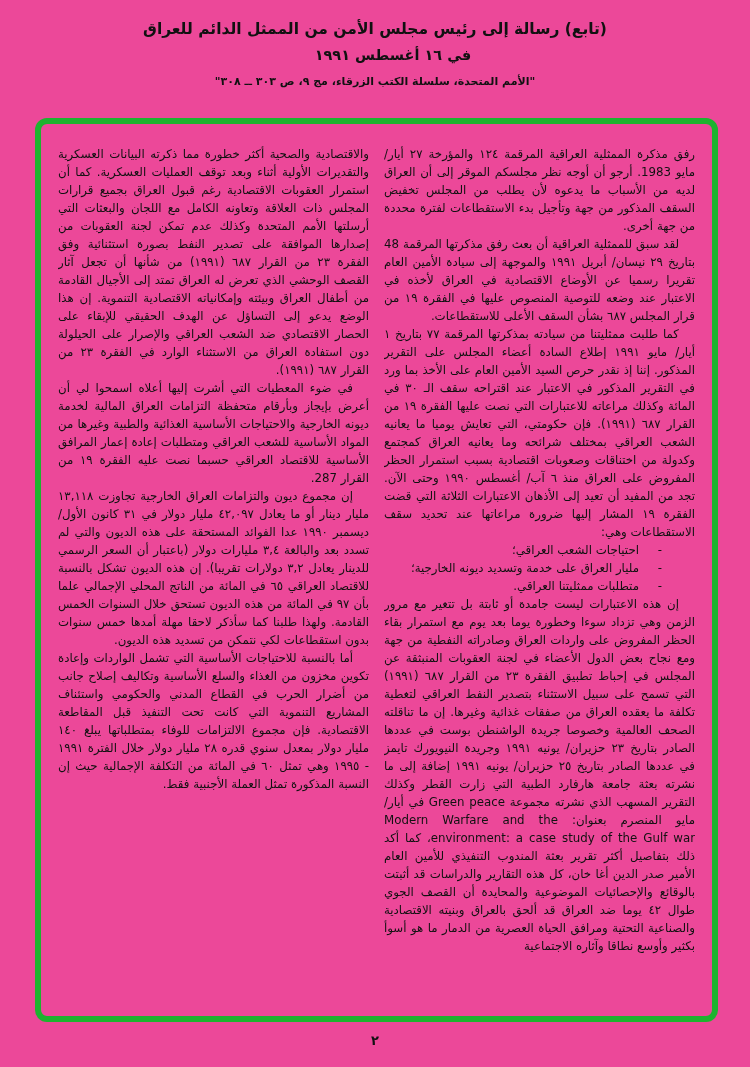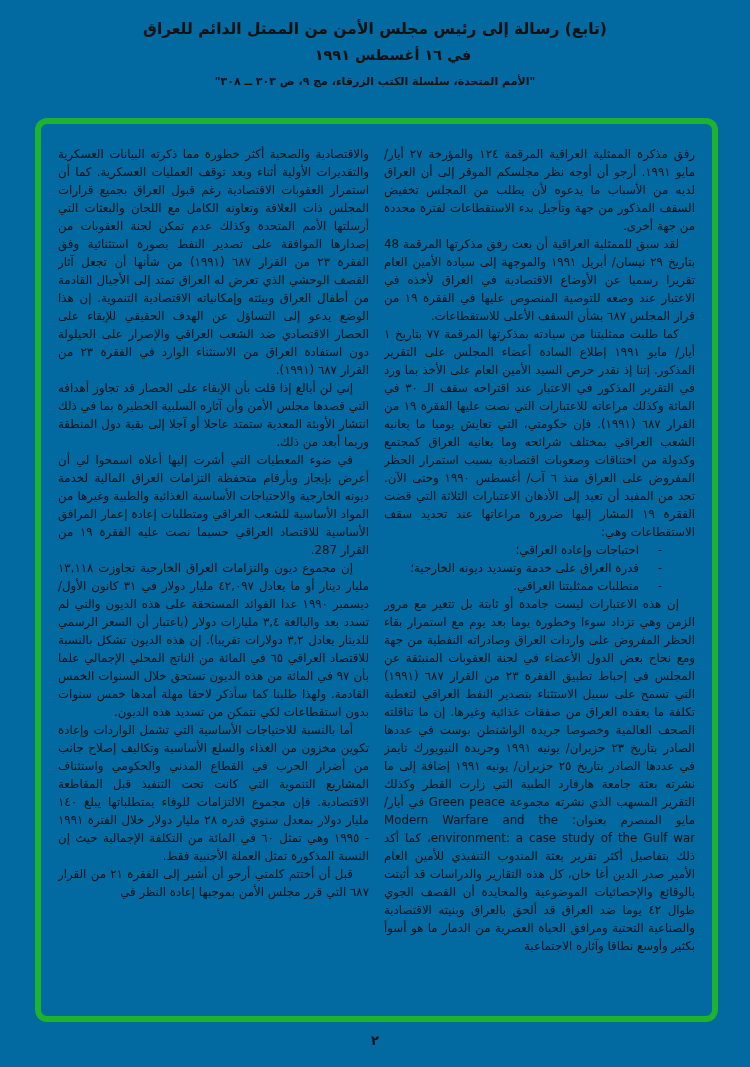--- a/index.html
+++ b/index.html
@@ -5,21 +5,21 @@
   html, body {
     margin: 0;
     padding: 0;
     background: #ffffff;
     font-family: "DejaVu Sans", sans-serif;
   }
   .page {
     position: relative;
     width: 750px;
     height: 1067px;
-    background: #0369a1;
+    background: #ec4899;
     overflow: hidden;
     color: #111111;
   }
   
   .header {
     position: absolute;
     top: 20px;
     left: 0;
     right: 0;
     text-align: center;
@@ -111,38 +111,36 @@
   <div class="header">
     <div class="h1">(تابع) رسالة إلى رئيس مجلس الأمن من الممثل الدائم للعراق</div>
     <div class="h2">في ١٦ أغسطس ١٩٩١</div>
     <div class="h3">"الأمم المتحدة، سلسلة الكتب الزرقاء، مج ٩، ص ٣٠٣ ــ ٣٠٨"</div>
   </div>
 
   <div class="frame">
     <div class="cols">
 
       <div class="col">
-        <p class="cont">رفق مذكرة الممثلية العراقية المرقمة ١٢٤ والمؤرخة ٢٧ أيار/ مايو ١٩٩١. أرجو أن أوجه نظر مجلسكم الموقر إلى أن العراق لديه من الأسباب ما يدعوه لأن يطلب من المجلس تخفيض السقف المذكور من جهة وتأجيل بدء الاستقطاعات لفترة محددة من جهة أخرى.</p>
+        <p class="cont">رفق مذكرة الممثلية العراقية المرقمة ١٢٤ والمؤرخة ٢٧ أيار/ مايو 1983. أرجو أن أوجه نظر مجلسكم الموقر إلى أن العراق لديه من الأسباب ما يدعوه لأن يطلب من المجلس تخفيض السقف المذكور من جهة وتأجيل بدء الاستقطاعات لفترة محددة من جهة أخرى.</p>
         <p>لقد سبق للممثلية العراقية أن بعث رفق مذكرتها المرقمة 48 بتاريخ ٢٩ نيسان/ أبريل ١٩٩١ والموجهة إلى سيادة الأمين العام تقريرا رسميا عن الأوضاع الاقتصادية في العراق لأخذه في الاعتبار عند وضعه للتوصية المنصوص عليها في الفقرة ١٩ من قرار المجلس ٦٨٧ بشأن السقف الأعلى للاستقطاعات.</p>
         <p>كما طلبت ممثليتنا من سيادته بمذكرتها المرقمة ٧٧ بتاريخ ١ أيار/ مايو ١٩٩١ إطلاع السادة أعضاء المجلس على التقرير المذكور. إننا إذ نقدر حرص السيد الأمين العام على الأخذ بما ورد في التقرير المذكور في الاعتبار عند اقتراحه سقف الـ ٣٠ في المائة وكذلك مراعاته للاعتبارات التي نصت عليها الفقرة ١٩ من القرار ٦٨٧ (١٩٩١). فإن حكومتي، التي تعايش يوميا ما يعانيه الشعب العراقي بمختلف شرائحه وما يعانيه العراق كمجتمع وكدولة من اختناقات وصعوبات اقتصادية بسبب استمرار الحظر المفروض على العراق منذ ٦ آب/ أغسطس ١٩٩٠ وحتى الآن. تجد من المفيد أن تعيد إلى الأذهان الاعتبارات الثلاثة التي قضت الفقرة ١٩ المشار إليها ضرورة مراعاتها عند تحديد سقف الاستقطاعات وهي:</p>
         <ul>
-          <li><span class="dash">-</span><span>احتياجات وإعادة العراقي؛</span></li>
-          <li><span class="dash">-</span><span>قدرة العراق على خدمة وتسديد ديونه الخارجية؛</span></li>
+          <li><span class="dash">-</span><span>احتياجات الشعب العراقي؛</span></li>
+          <li><span class="dash">-</span><span>مليار العراق على خدمة وتسديد ديونه الخارجية؛</span></li>
           <li><span class="dash">-</span><span>متطلبات ممثليتنا العراقي.</span></li>
         </ul>
         <p>إن هذه الاعتبارات ليست جامدة أو ثابتة بل تتغير مع مرور الزمن وهي تزداد سوءا وخطورة يوما بعد يوم مع استمرار بقاء الحظر المفروض على واردات العراق وصادراته النفطية من جهة ومع نجاح بعض الدول الأعضاء في لجنة العقوبات المنبثقة عن المجلس في إحباط تطبيق الفقرة ٢٣ من القرار ٦٨٧ (١٩٩١) التي تسمح على سبيل الاستثناء بتصدير النفط العراقي لتغطية تكلفة ما يعقده العراق من صفقات غذائية وغيرها. إن ما تناقلته الصحف العالمية وخصوصا جريدة الواشنطن بوست في عددها الصادر بتاريخ ٢٣ حزيران/ يونيه ١٩٩١ وجريدة النيويورك تايمز في عددها الصادر بتاريخ ٢٥ حزيران/ يونيه ١٩٩١ إضافة إلى ما نشرته بعثة جامعة هارفارد الطبية التي زارت القطر وكذلك التقرير المسهب الذي نشرته مجموعة Green peace في أيار/ مايو المنصرم بعنوان: Modern Warfare and the environment: a case study of the Gulf war، كما أكد ذلك بتفاصيل أكثر تقرير بعثة المندوب التنفيذي للأمين العام الأمير صدر الدين أغا خان، كل هذه التقارير والدراسات قد أثبتت بالوقائع والإحصائيات الموضوعية والمحايدة أن القصف الجوي طوال ٤٢ يوما ضد العراق قد ألحق بالعراق وبنيته الاقتصادية والصناعية التحتية ومرافق الحياة العصرية من الدمار ما هو أسوأ بكثير وأوسع نطاقا وآثاره الاجتماعية</p>
       </div>
 
       <div class="col">
         <p class="cont">والاقتصادية والصحية أكثر خطورة مما ذكرته البيانات العسكرية والتقديرات الأولية أثناء وبعد توقف العمليات العسكرية. كما أن استمرار العقوبات الاقتصادية رغم قبول العراق بجميع قرارات المجلس ذات العلاقة وتعاونه الكامل مع اللجان والبعثات التي أرسلتها الأمم المتحدة وكذلك عدم تمكن لجنة العقوبات من إصدارها الموافقة على تصدير النفط بصورة استثنائية وفق الفقرة ٢٣ من القرار ٦٨٧ (١٩٩١) من شأنها أن تجعل آثار القصف الوحشي الذي تعرض له العراق تمتد إلى الأجيال القادمة من أطفال العراق وبيئته وإمكانياته الاقتصادية التنموية. إن هذا الوضع يدعو إلى التساؤل عن الهدف الحقيقي للإبقاء على الحصار الاقتصادي ضد الشعب العراقي والإصرار على الحيلولة دون استفادة العراق من الاستثناء الوارد في الفقرة ٢٣ من القرار ٦٨٧ (١٩٩١).</p>
-        <p>إني لن أبالغ إذا قلت بأن الإبقاء على الحصار قد تجاوز أهدافه التي قصدها مجلس الأمن وأن آثاره السلبية الخطيرة بما في ذلك انتشار الأوبئة المعدية ستمتد عاجلا أو آجلا إلى بقية دول المنطقة وربما أبعد من ذلك.</p>
         <p>في ضوء المعطيات التي أشرت إليها أعلاه اسمحوا لي أن أعرض بإيجاز وبأرقام متحفظة التزامات العراق المالية لخدمة ديونه الخارجية والاحتياجات الأساسية الغذائية والطبية وغيرها من المواد الأساسية للشعب العراقي ومتطلبات إعادة إعمار المرافق الأساسية للاقتصاد العراقي حسبما نصت عليه الفقرة ١٩ من القرار 287.</p>
         <p>إن مجموع ديون والتزامات العراق الخارجية تجاوزت ١٣,١١٨ مليار دينار أو ما يعادل ٤٢,٠٩٧ مليار دولار في ٣١ كانون الأول/ ديسمبر ١٩٩٠ عدا الفوائد المستحقة على هذه الديون والتي لم تسدد بعد والبالغة ٣,٤ مليارات دولار (باعتبار أن السعر الرسمي للدينار يعادل ٣,٢ دولارات تقريبا). إن هذه الديون تشكل بالنسبة للاقتصاد العراقي ٦٥ في المائة من الناتج المحلي الإجمالي علما بأن ٩٧ في المائة من هذه الديون تستحق خلال السنوات الخمس القادمة. ولهذا طلبنا كما سأذكر لاحقا مهلة أمدها خمس سنوات بدون استقطاعات لكي نتمكن من تسديد هذه الديون.</p>
         <p>أما بالنسبة للاحتياجات الأساسية التي تشمل الواردات وإعادة تكوين مخزون من الغذاء والسلع الأساسية وتكاليف إصلاح جانب من أضرار الحرب في القطاع المدني والحكومي واستئناف المشاريع التنموية التي كانت تحت التنفيذ قبل المقاطعة الاقتصادية. فإن مجموع الالتزامات للوفاء بمتطلباتها يبلغ ١٤٠ مليار دولار بمعدل سنوي قدره ٢٨ مليار دولار خلال الفترة ١٩٩١ - ١٩٩٥ وهي تمثل ٦٠ في المائة من التكلفة الإجمالية حيث إن النسبة المذكورة تمثل العملة الأجنبية فقط.</p>
-        <p>قبل أن أختتم كلمتي أرجو أن أشير إلى الفقرة ٢١ من القرار ٦٨٧ التي قرر مجلس الأمن بموجبها إعادة النظر في</p>
       </div>
 
     </div>
   </div>
 
   <div class="pagenum">٢</div>
 
 </div>
 
 </body></html>

